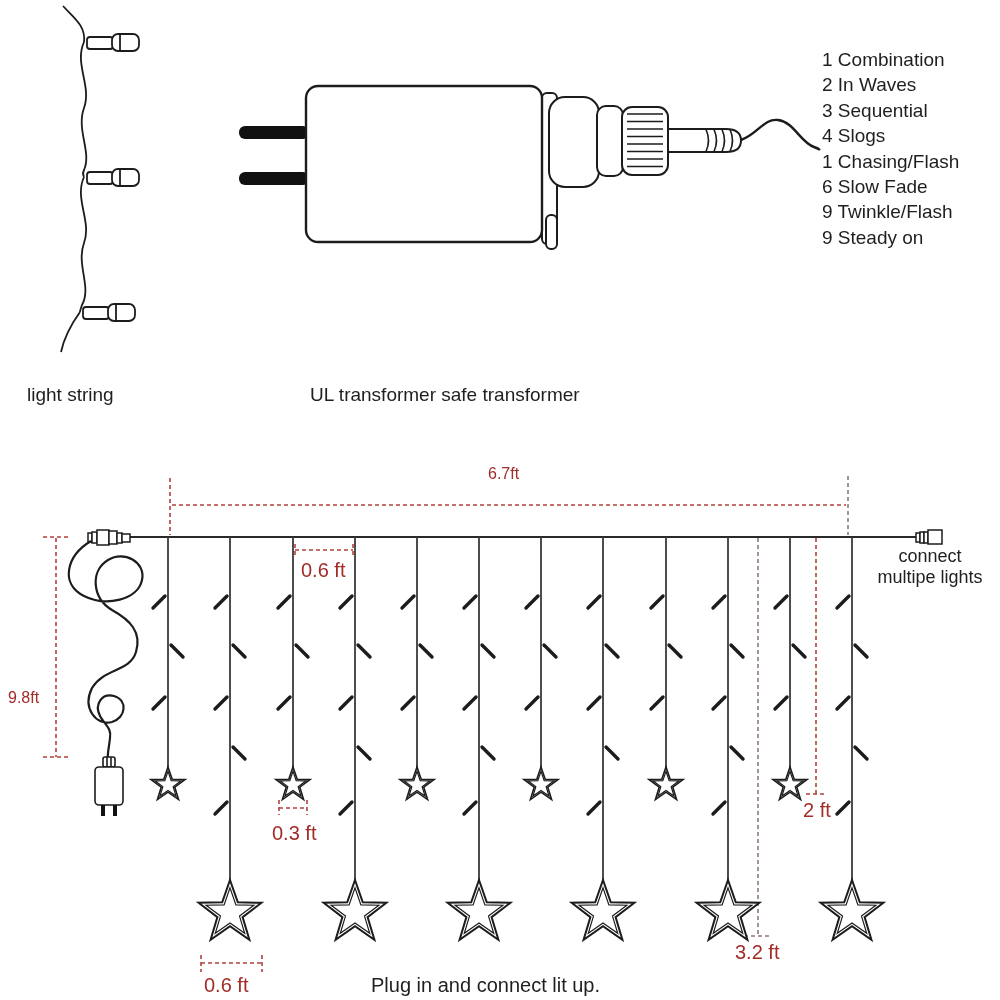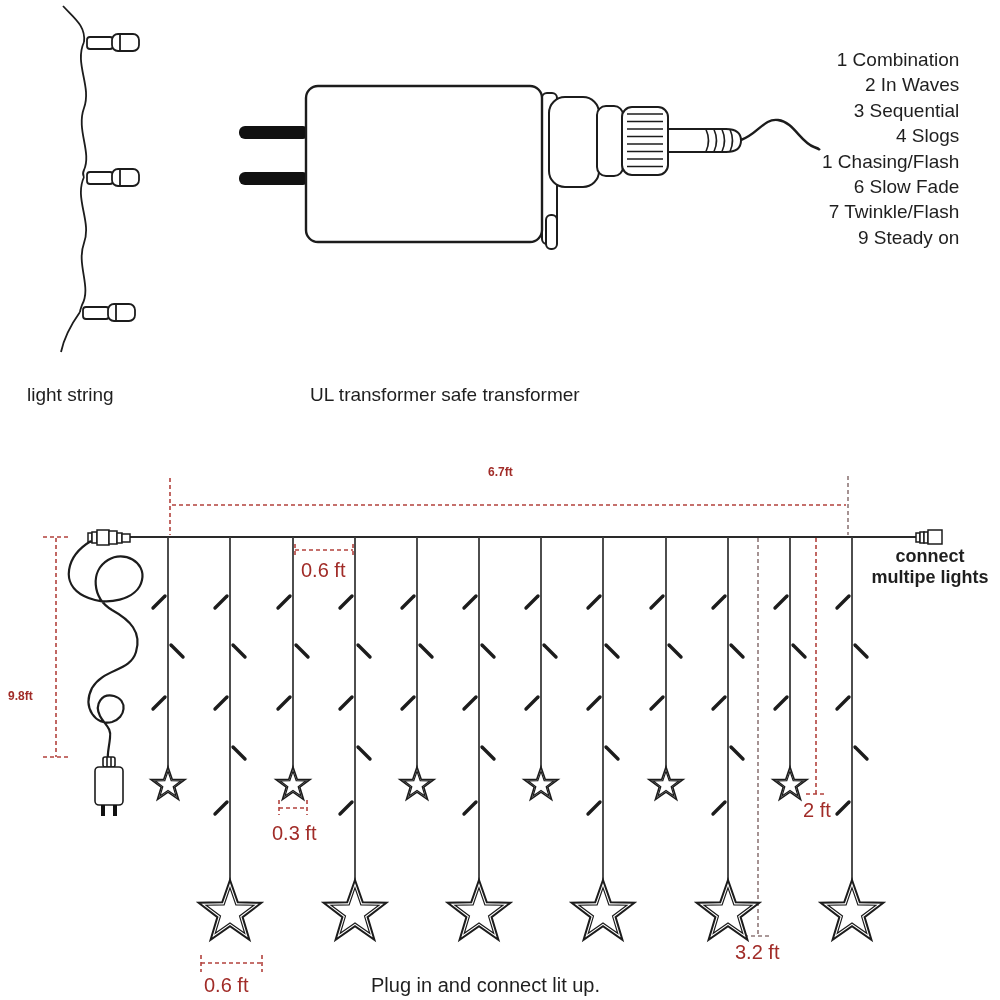--- a/index.html
+++ b/index.html
@@ -10,25 +10,25 @@
     --muted-dash:#8f7878;
   }
   *{margin:0;padding:0;box-sizing:border-box}
   html,body{width:1000px;height:1000px;background:#ffffff;overflow:hidden;
     font-family:"Liberation Sans", sans-serif;color:#1f1f1f;}
   .stage{position:relative;width:1000px;height:1000px;background:#fff;}
   svg.draw{position:absolute;left:0;top:0;}
   .lbl{position:absolute;white-space:nowrap;}
   .black-label{color:#1f1f1f;font-size:19px;text-align:center;}
   .red-label{color:var(--red);font-size:20px;}
-  .red-label.big{font-size:12px;font-weight:bold;}
+  .red-label.big{font-size:16px;}
   .modes{position:absolute;left:822px;top:47px;list-style:none;}
-  .modes li{font-size:19px;line-height:25.4px;color:#1f1f1f;text-align:right;}
+  .modes li{font-size:19px;line-height:25.4px;color:#1f1f1f;}
   .connect-note{position:absolute;left:862px;top:546px;width:136px;
-    text-align:center;font-size:18px;line-height:20.5px;color:#1f1f1f;font-weight:bold;}
+    text-align:center;font-size:18px;line-height:20.5px;color:#1f1f1f;}
   .caption{position:absolute;left:371px;top:974px;font-size:20px;color:#1f1f1f;}
   .dashR{stroke:var(--red-dash);stroke-dasharray:4 3;stroke-width:1.6;fill:none}
   .dashM{stroke:var(--muted-dash);stroke-dasharray:4 3;stroke-width:1.6;fill:none}
   .ln{stroke:var(--ink);fill:none}
   .fillb{fill:#111;stroke:none}
   .white{fill:#fff}
 </style>
 </head>
 <body>
 
@@ -245,21 +245,21 @@
 
   <div class="lbl black-label" style="left:310px;top:384px;">UL transformer safe transformer</div>
 
   <ul class="modes">
     <li>1 Combination</li>
     <li>2 In Waves</li>
     <li>3 Sequential</li>
     <li>4 Slogs</li>
     <li>1 Chasing/Flash</li>
     <li>6 Slow Fade</li>
-    <li>7 Twinkle/Flash</li>
+    <li>9 Twinkle/Flash</li>
     <li>9 Steady on</li>
   </ul>
 
   <div class="lbl red-label big" style="left:488px;top:465px;">6.7ft</div>
   <div class="lbl red-label" style="left:301px;top:559px;">0.6 ft</div>
   <div class="lbl red-label big" style="left:8px;top:642px;margin-top:47px;">9.8ft</div>
   <div class="lbl red-label" style="left:272px;top:822px;">0.3 ft</div>
   <div class="lbl red-label" style="left:803px;top:799px;">2 ft</div>
   <div class="lbl red-label" style="left:735px;top:941px;text-align:center;">3.2 ft</div>
   <div class="lbl red-label" style="left:204px;top:974px;">0.6 ft</div>

